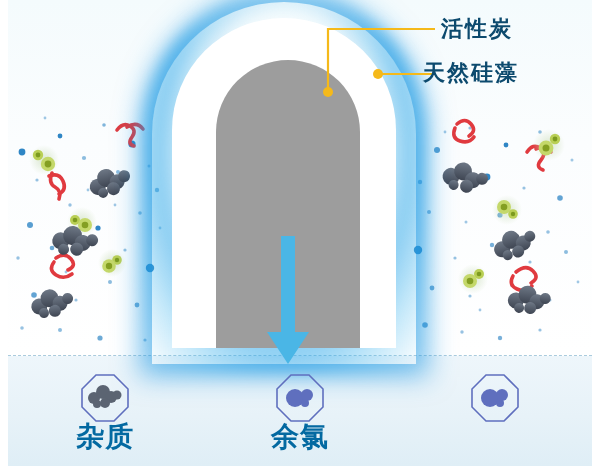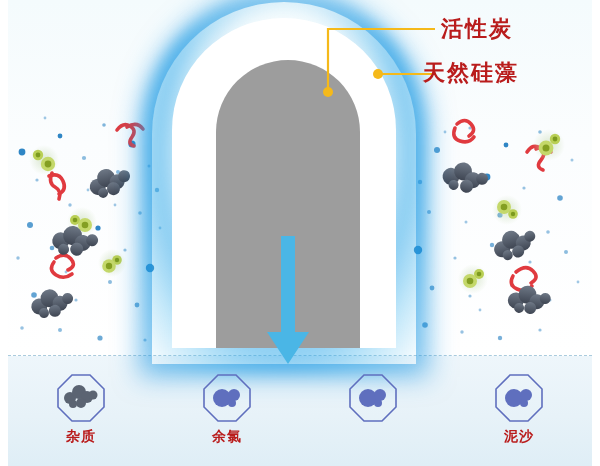--- a/index.html
+++ b/index.html
@@ -53,40 +53,40 @@
     border-radius:72px 72px 0 0;
   }
   
   .arrow{
     position:absolute;left:96px;top:218px;width:48px;height:132px;
   }
 
   
   .callout-svg{position:absolute;left:0;top:0;width:600px;height:466px;pointer-events:none;}
   .lbl{
-    position:absolute;color:#b91c1c;font-weight:700;letter-spacing:2px;
+    position:absolute;color:#0c4a6e;font-weight:700;letter-spacing:2px;
     font-size:22px;line-height:22px;white-space:nowrap;
   }
   .lbl-carbon{left:441px;top:18px;}
   .lbl-diatom{left:423px;top:62px;}
 
   
   .field{position:absolute;left:0;top:0;width:600px;height:466px;pointer-events:none;}
 
   
   .items{
     position:absolute;left:8px;top:372px;width:584px;height:92px;
     display:flex;align-items:flex-start;justify-content:space-around;
   }
   .item{
     width:108px;display:flex;flex-direction:column;align-items:center;
   }
   .item .oct{width:52px;height:52px;display:block;}
   .item .cap{
-    margin-top:1px;color:#b91c1c;font-weight:700;font-size:14px;line-height:23px;
+    margin-top:1px;color:#0369a1;font-weight:700;font-size:28px;line-height:23px;
     letter-spacing:1px;white-space:nowrap;
   }
 </style>
 </head>
 <body>
 
 <div id="stage">
 
   <div class="bg-upper"></div>
   <div class="bg-lower"></div>
@@ -338,26 +338,15 @@
       <svg class="oct" viewBox="0 0 52 52">
         <polygon points="17,3 35,3 49,17 49,35 35,49 17,49 3,35 3,17" fill="none" stroke="#5f6fbe" stroke-width="1.6"></polygon>
         <g fill="#5f6fbe">
           <circle cx="21" cy="26" r="9"></circle>
             <circle cx="33" cy="23" r="6"></circle>
             <circle cx="31" cy="31" r="4"></circle>
         </g>
       </svg>
     </div>
 
-    <div class="item">
-      <svg class="oct" viewBox="0 0 52 52">
-        <polygon points="17,3 35,3 49,17 49,35 35,49 17,49 3,35 3,17" fill="none" stroke="#5f6fbe" stroke-width="1.6"></polygon>
-        <g fill="#5f6fbe">
-          <circle cx="21" cy="26" r="9"></circle>
-            <circle cx="33" cy="23" r="6"></circle>
-            <circle cx="31" cy="31" r="4"></circle>
-        </g>
-      </svg>
-      <div class="cap">泥沙</div>
-    </div>
 
   </div>
 </div>
 
 </body></html>

